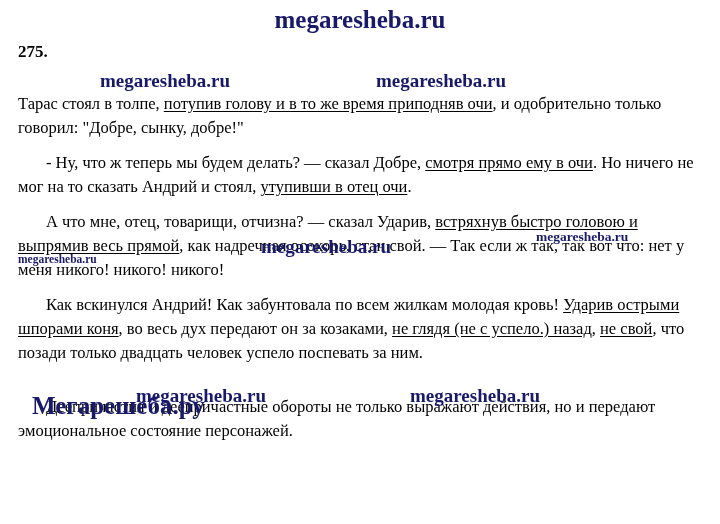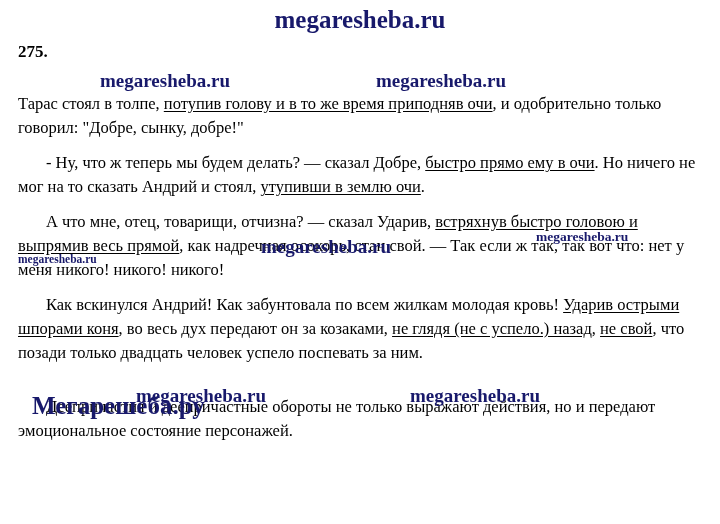--- a/index.html
+++ b/index.html
@@ -94,21 +94,21 @@
 <div class="page">
 
   <div class="top-brand">megaresheba.ru</div>
 
   <div class="ex-number">275.</div>
 
   <div class="content">
 
     <p class="para"><span>Тарас стоял в толпе, </span><u class="u">потупив голову и в то же время приподняв очи</u><span>, и одобрительно только говорил: "Добре, сынку, добре!"</span></p>
 
-    <p class="para indent"><span>- Ну, что ж теперь мы будем делать? — сказал Добре, </span><u class="u">быстро прямо ему в очи</u><span>. Но ничего не мог на то сказать Андрий и стоял, </span><u class="u">утупивши в землю очи</u><span>.</span></p>
+    <p class="para indent"><span>- Ну, что ж теперь мы будем делать? — сказал Добре, </span><u class="u">смотря прямо ему в очи</u><span>. Но ничего не мог на то сказать Андрий и стоял, </span><u class="u">утупивши в отец очи</u><span>.</span></p>
 
     <p class="para indent"><span>А что мне, отец, товарищи, отчизна? — сказал Ударив, </span><u class="u">встряхнув быстро головою и выпрямив весь прямой</u><span>, как надречная осокорь, стан свой. — Так если ж так, так вот что: нет у меня никого! никого! никого!</span></p>
 
     <p class="para indent"><span>Как вскинулся Андрий! Как забунтовала по всем жилкам молодая кровь! </span><u class="u">Ударив острыми шпорами коня</u><span>, во весь дух передают он за козаками, </span><u class="u">не  глядя (не с успело.) назад</u><span>, </span><u class="u">не  свой</u><span>, что позади только двадцать человек успело поспевать за ним.</span></p>
 
     <p class="para indent" style="margin-top:30px">Деепричастия и деепричастные обороты не только выражают действия, но и передают эмоциональное состояние персонажей.</p>
 
   </div>
 
   <div class="wm wm-1">megaresheba.ru</div>

